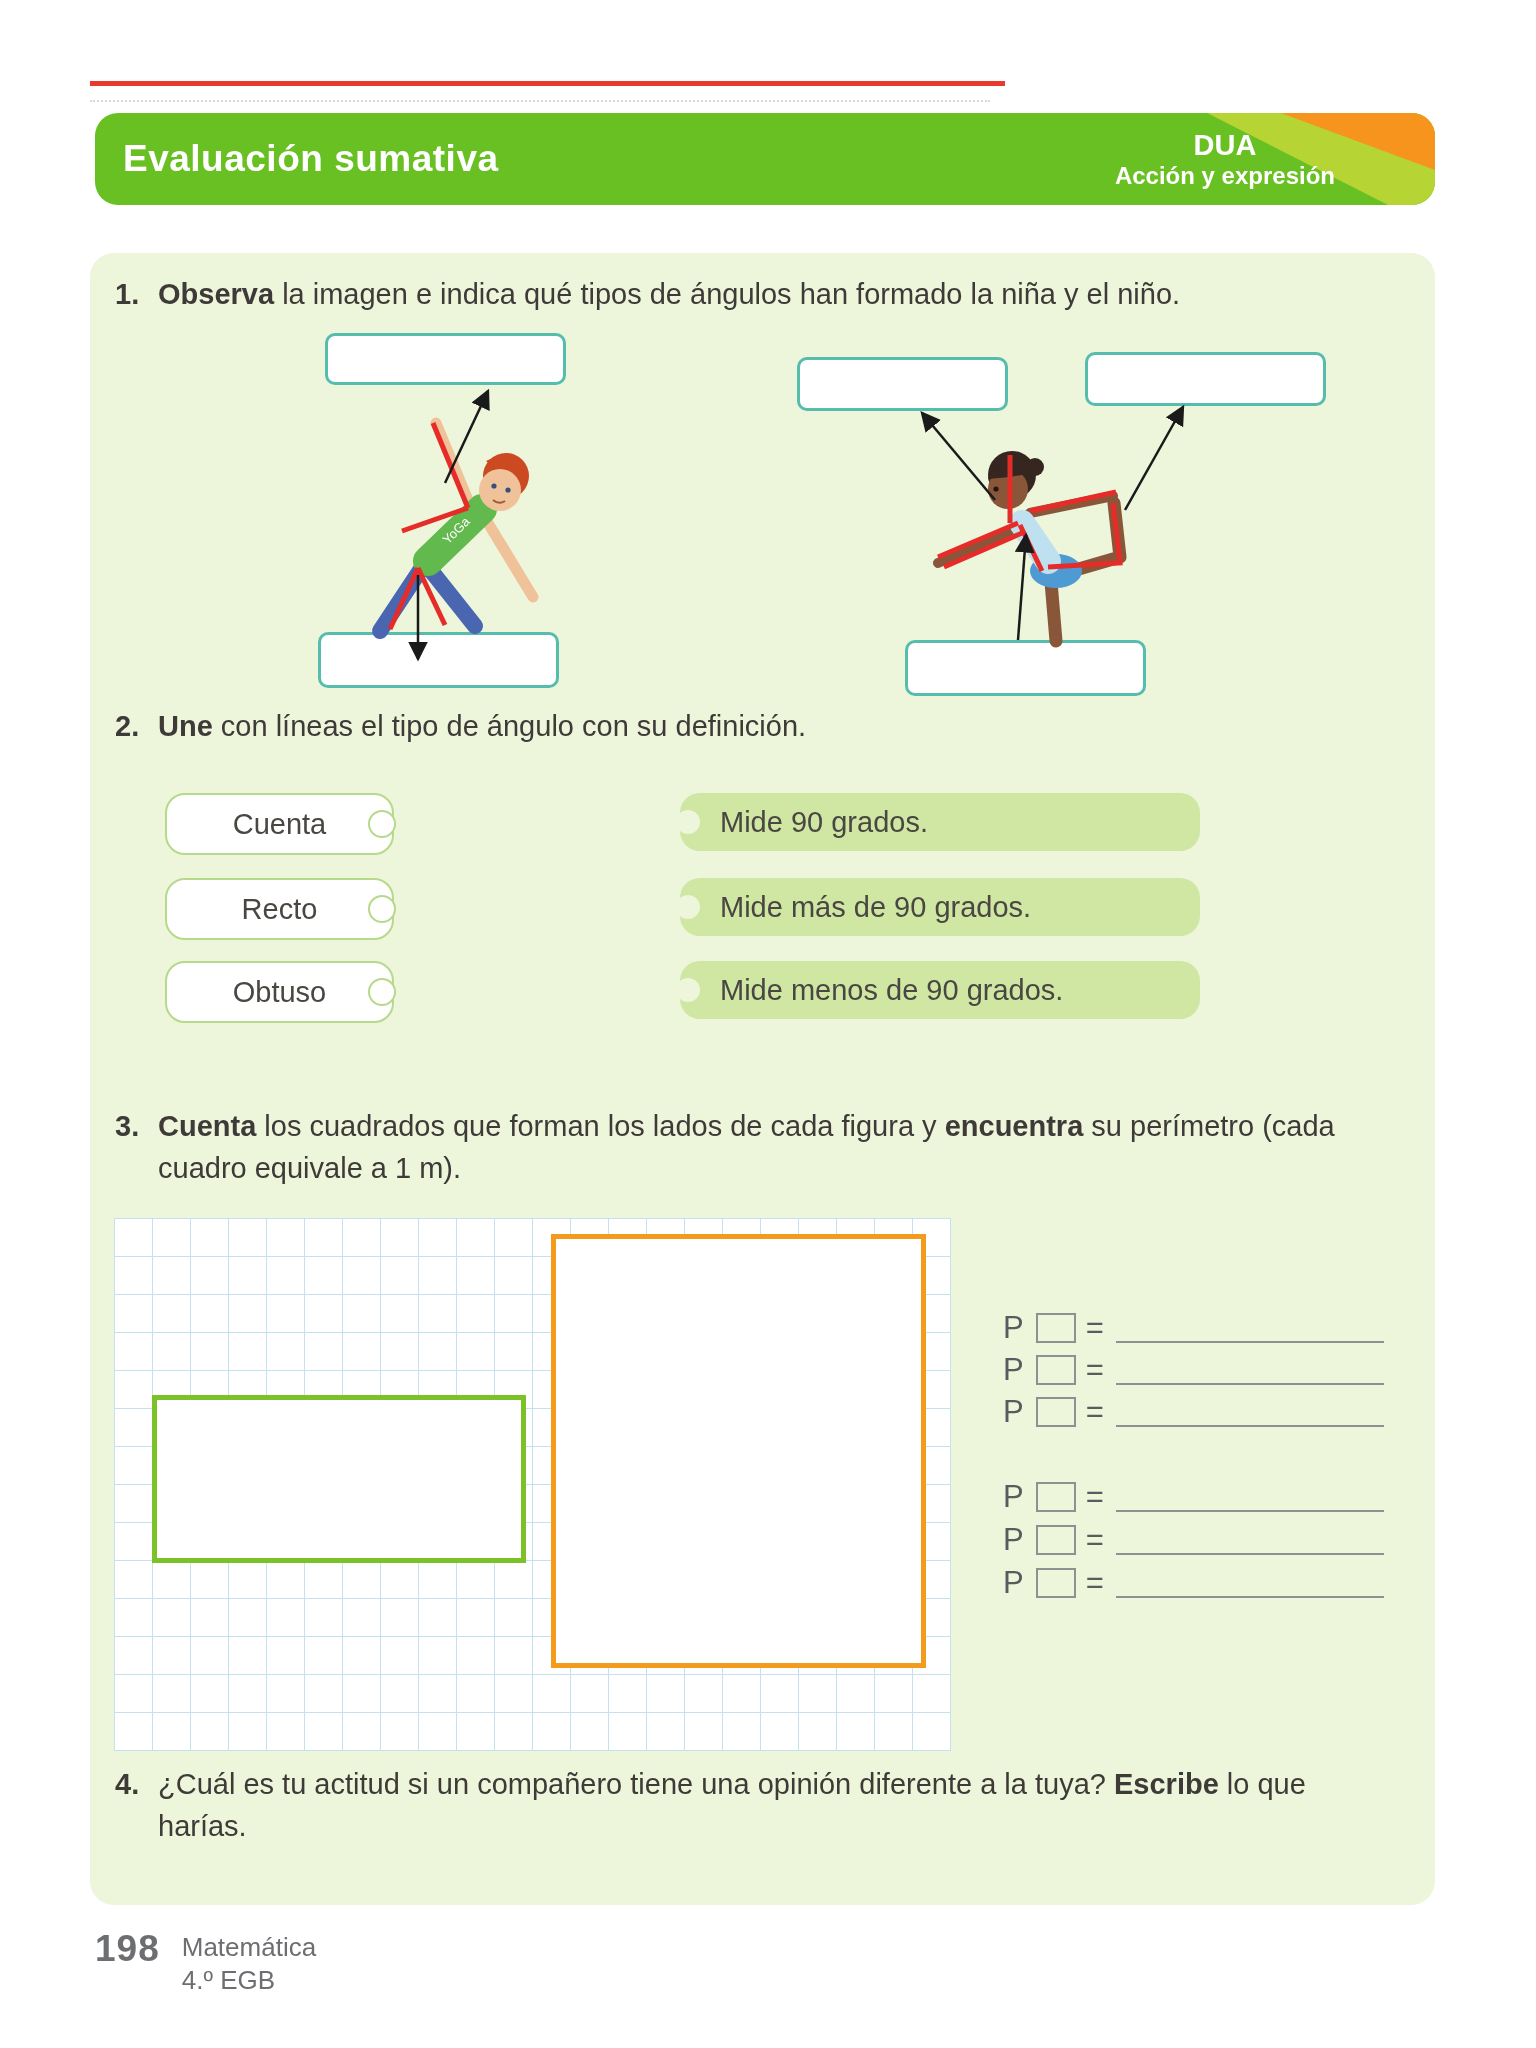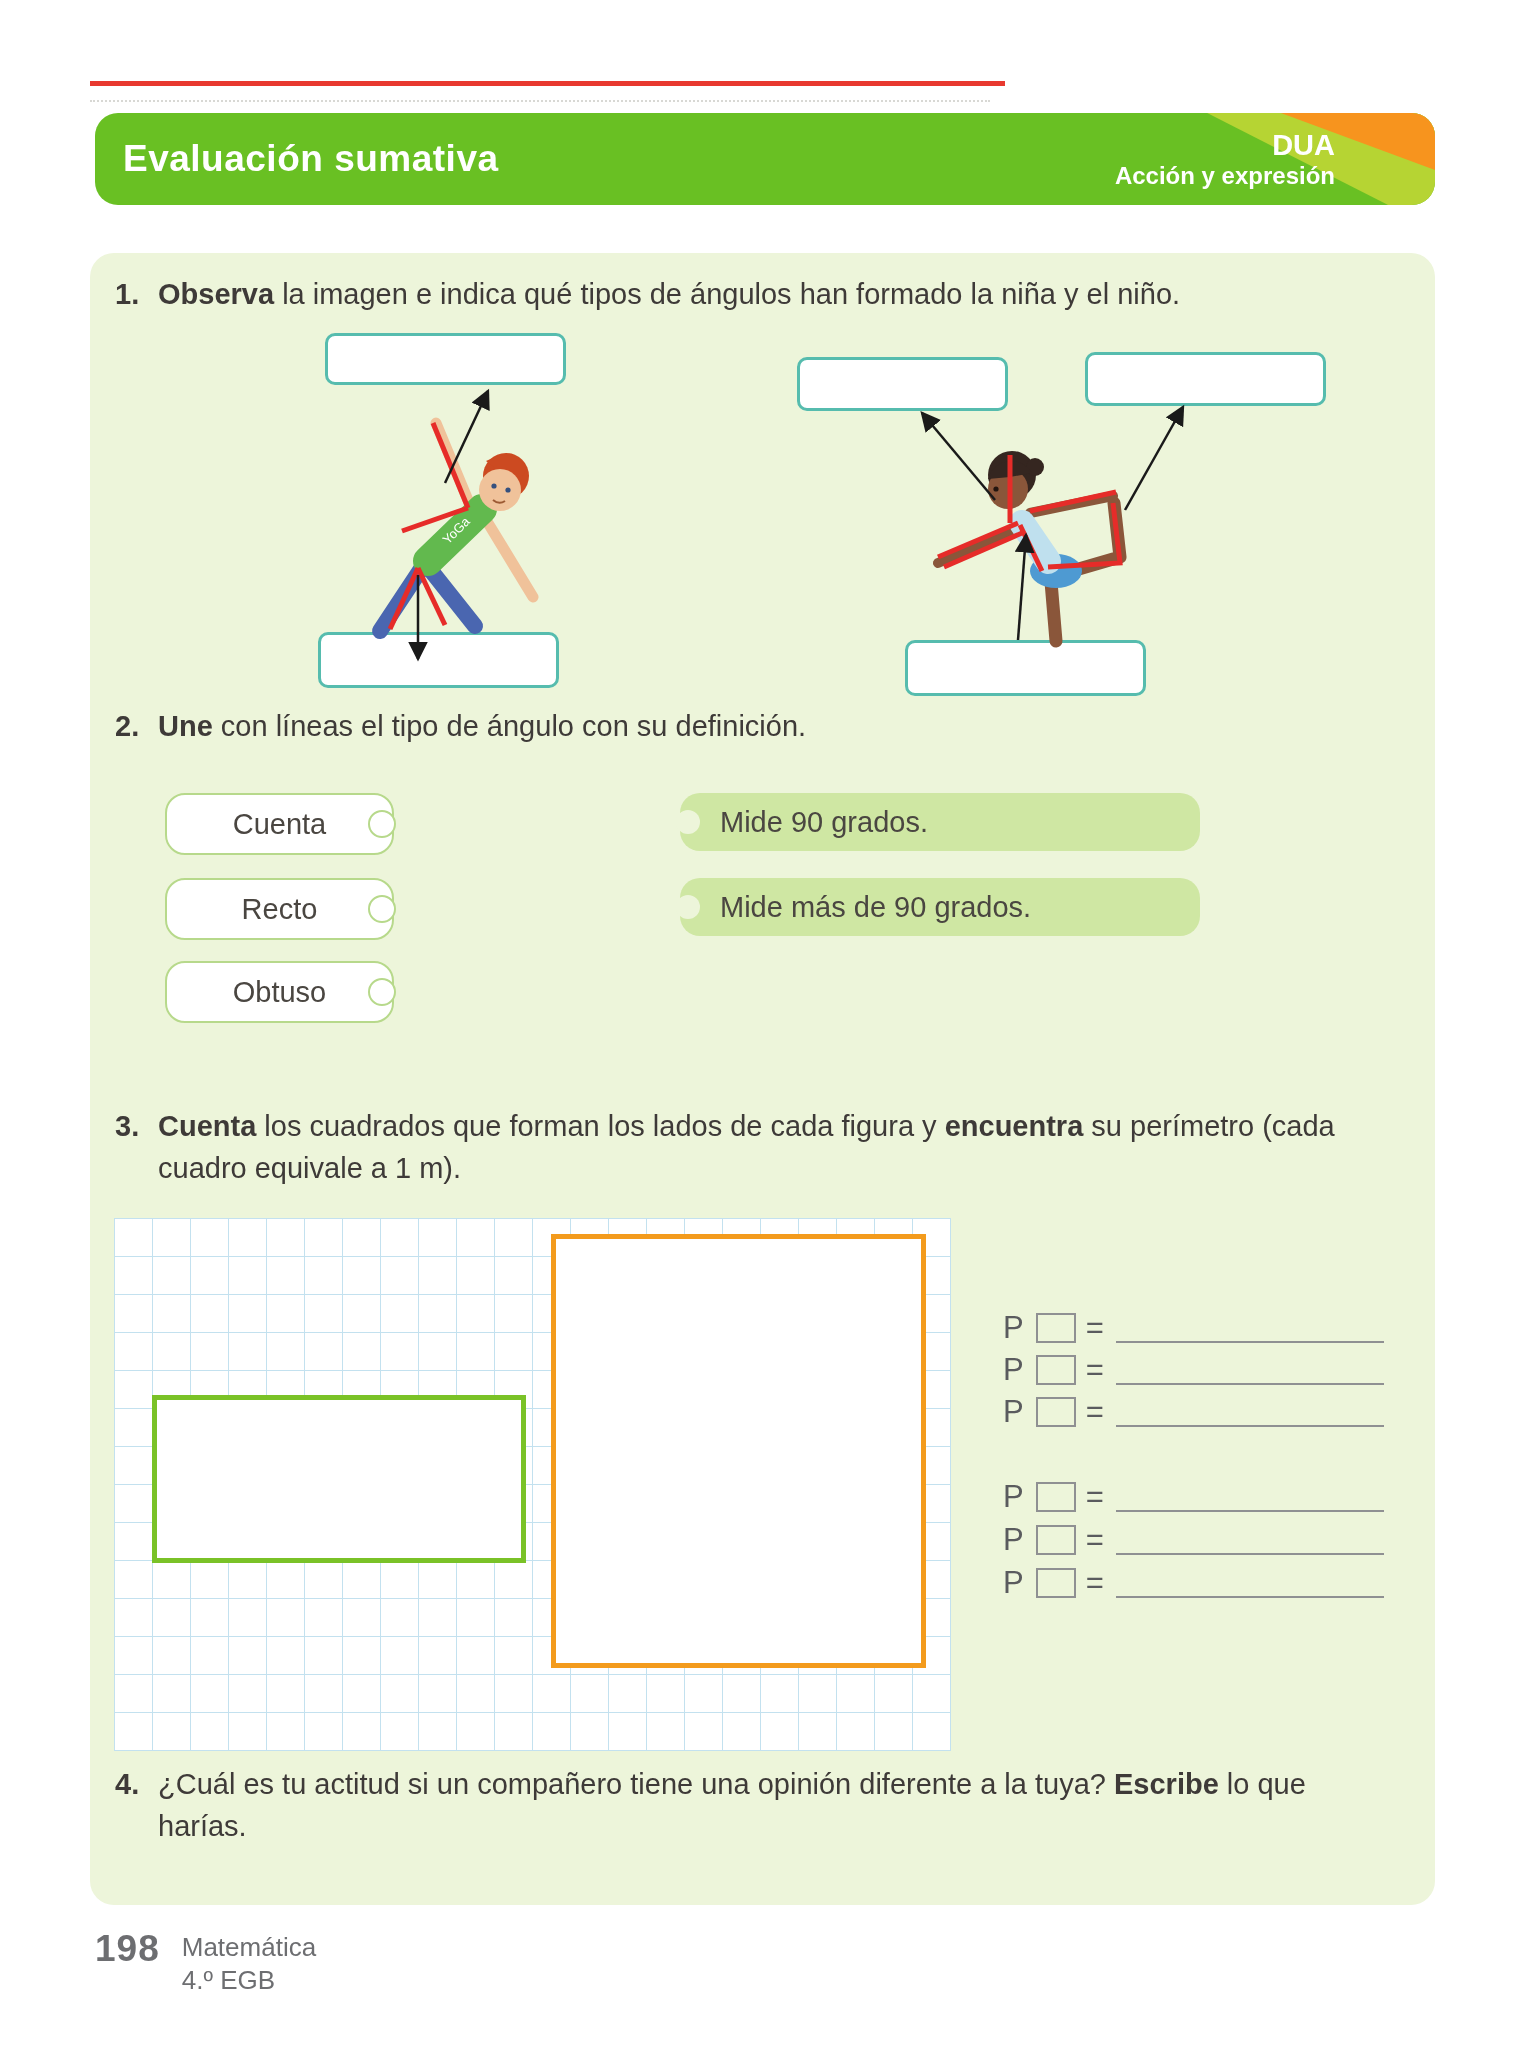--- a/index.html
+++ b/index.html
@@ -12,21 +12,21 @@
 
   
   .banner{position:absolute;left:95px;top:113px;width:1340px;height:92px;background:#69c023;
           border-radius:23px;overflow:hidden;}
   .banner .wedge{position:absolute;inset:0;background:#b6d433;
           clip-path:polygon(83% 0%,100% 0%,100% 100%,96.5% 100%);}
   .banner .corner{position:absolute;inset:0;background:#f7941e;
           clip-path:polygon(88.5% 0%,100% 0%,100% 62%);}
   .banner h1{position:absolute;left:28px;top:50%;transform:translateY(-50%);margin:0;
           font-size:37px;font-weight:bold;color:#ffffff;letter-spacing:0.5px;}
-  .badge{position:absolute;right:100px;top:50%;transform:translateY(-50%);text-align:right;
+  .badge{position:absolute;right:100px;top:50%;transform:translateY(-50%);text-align:center;
           color:#ffffff;line-height:1.15;}
   .badge .dua{font-size:29px;font-weight:bold;}
   .badge .sub{font-size:24px;font-weight:bold;}
 
   
   .panel{position:absolute;left:90px;top:253px;width:1345px;height:1652px;background:#edf5da;
          border-radius:24px;}
   .q{position:absolute;left:25px;font-size:29px;line-height:1.45;}
   .q .num{position:absolute;left:0;top:0;font-weight:bold;}
   .q .body{display:block;margin-left:43px;}
@@ -190,20 +190,24 @@
     </div>
 
     <div class="pill-r" style="left:590px;top:540px;">
       <span class="knob"></span>
       <span>Mide 90 grados.</span>
     </div>
     <div class="pill-r" style="left:590px;top:625px;">
       <span class="knob"></span>
       <span>Mide más de 90 grados.</span>
     </div>
+    <div class="pill-r" style="left:590px;top:708px;">
+      <span class="knob"></span>
+      <span>Mide menos de 90 grados.</span>
+    </div>
 
     <div class="q" style="top:852px;width:1255px;">
       <span class="num">3.</span>
       <span class="body"><b>Cuenta</b><span> los cuadrados que forman los lados de cada figura y </span><b>encuentra</b><span> su perímetro (cada cuadro equivale a 1 m).</span></span>
     </div>
 
     <div class="grid">
       <div class="fig-green"></div>
       <div class="fig-orange"></div>
     </div>

